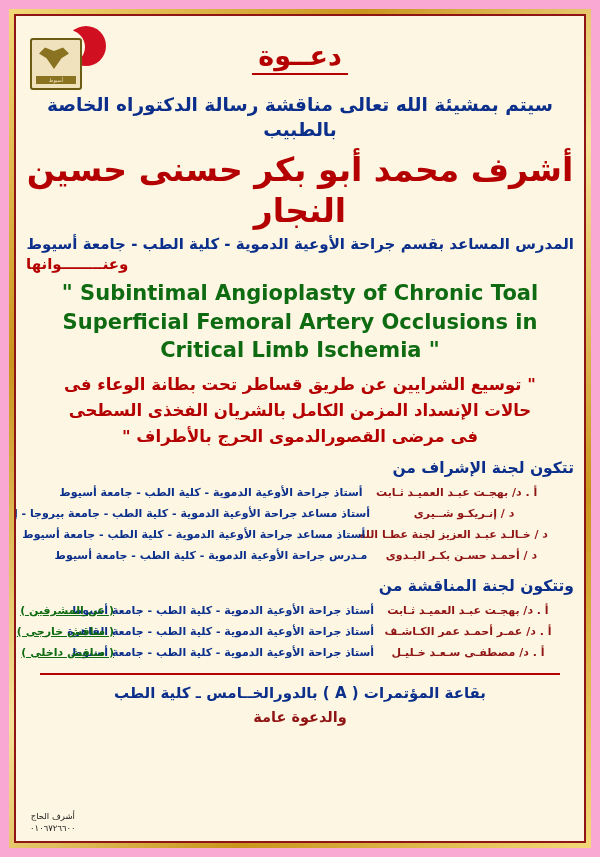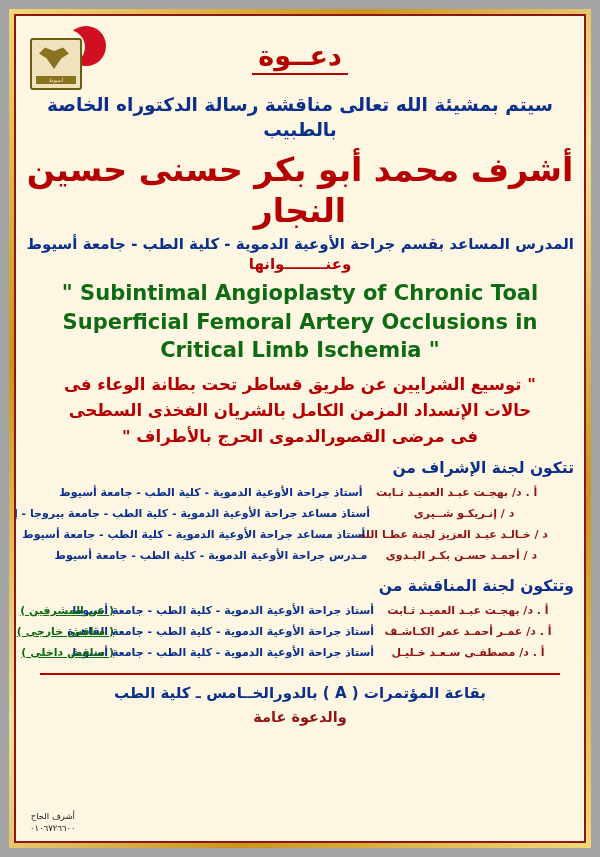--- a/index.html
+++ b/index.html
@@ -8,21 +8,21 @@
     background: #ffffff;
   }
   body {
     font-family: "DejaVu Sans", "Liberation Sans", sans-serif;
   }
   .poster {
     position: relative;
     width: 600px;
     height: 857px;
     box-sizing: border-box;
-    background: #a3a3a3;
+    background: #f9a8d4;
     padding: 9px;
     overflow: hidden;
   }
   .frame-gold {
     position: relative;
     width: 100%;
     height: 100%;
     box-sizing: border-box;
     background: #d4a017;
     padding: 5px;
@@ -136,21 +136,21 @@
     line-height: 1.25;
   }
   .affiliation {
     text-align: right;
     color: #0b2f8a;
     font-size: 15px;
     font-weight: bold;
     margin: 2px 0 2px 0;
   }
   .and-title {
-    text-align: center;
+    text-align: left;
     color: #b40000;
     font-size: 15px;
     font-weight: bold;
     letter-spacing: 3px;
     margin: 2px 0 6px 0;
   }
   .eng-title {
     text-align: center;
     color: #0f6b12;
     font-size: 21px;

